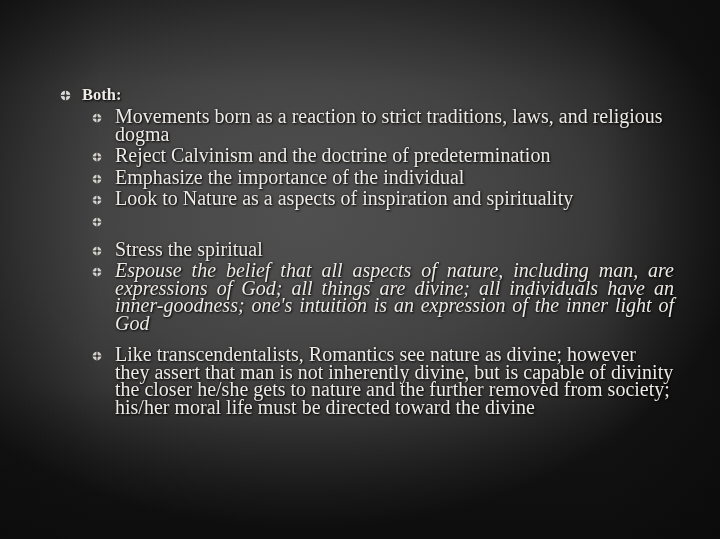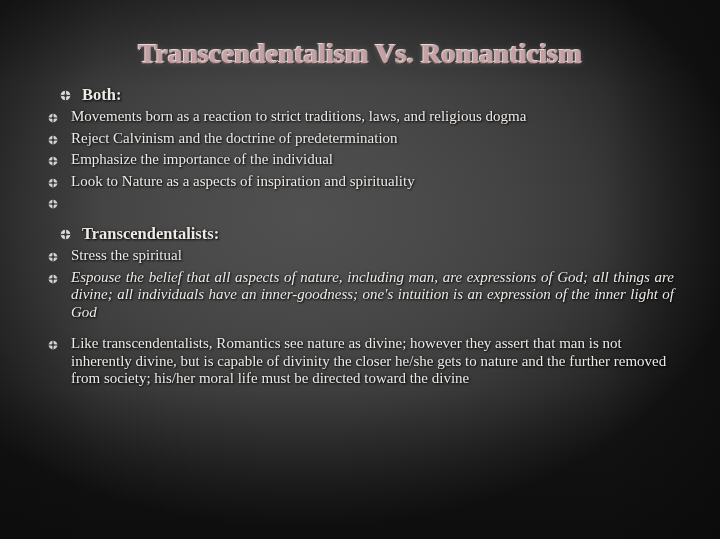--- a/index.html
+++ b/index.html
@@ -101,22 +101,22 @@
     width: 22px;
     flex: 0 0 22px;
     font-size: 11px;
     line-height: 21px;
     color: #d8d4d0;
     text-align: left;
   }
 
   
   .lvl2 {
-    padding-left: 48px;
-    font-size: 15px;
+    padding-left: 92px;
+    font-size: 20px;
     line-height: 17.5px;
     margin-bottom: 4px;
   }
   .lvl2 .bullet {
     width: 23px;
     flex: 0 0 23px;
     font-size: 10px;
     line-height: 18px;
     color: #d4d0cc;
     text-align: left;
@@ -139,21 +139,20 @@
 <body>
 
 <div id="slide">
 
   <div id="bg-base"></div>
   <div id="bg-corner"></div>
   <div id="bg-noise"></div>
 
   <div id="content">
 
-    <div class="title">Transcendentalism Vs. Romanticism</div>
 
     <div class="body">
 
       <div class="group">
         <div class="row lvl1">
           <span class="bullet">
             <svg width="11" height="11" viewBox="0 0 16 16" aria-hidden="true">
               <circle cx="8" cy="8" r="7" fill="#ddd9d5"></circle>
               <circle cx="8" cy="8" r="2.3" fill="#3a3a3a"></circle>
               <rect x="7.1" y="0.5" width="1.8" height="15" fill="#3a3a3a"></rect>
@@ -217,31 +216,20 @@
               <circle cx="8" cy="8" r="7" fill="#d6d2ce"></circle>
               <circle cx="8" cy="8" r="2.3" fill="#3a3a3a"></circle>
               <rect x="7.1" y="0.5" width="1.8" height="15" fill="#3a3a3a"></rect>
               <rect x="0.5" y="7.1" width="15" height="1.8" fill="#3a3a3a"></rect>
             </svg>
           </span>
         </div>
       </div>
 
       <div class="group spaced">
-        <div class="row lvl1">
-          <span class="bullet">
-            <svg width="11" height="11" viewBox="0 0 16 16" aria-hidden="true">
-              <circle cx="8" cy="8" r="7" fill="#ddd9d5"></circle>
-              <circle cx="8" cy="8" r="2.3" fill="#3a3a3a"></circle>
-              <rect x="7.1" y="0.5" width="1.8" height="15" fill="#3a3a3a"></rect>
-              <rect x="0.5" y="7.1" width="15" height="1.8" fill="#3a3a3a"></rect>
-            </svg>
-          </span>
-          <span class="text">Transcendentalists:</span>
-        </div>
 
         <div class="row lvl2">
           <span class="bullet">
             <svg width="10" height="10" viewBox="0 0 16 16" aria-hidden="true">
               <circle cx="8" cy="8" r="7" fill="#d6d2ce"></circle>
               <circle cx="8" cy="8" r="2.3" fill="#3a3a3a"></circle>
               <rect x="7.1" y="0.5" width="1.8" height="15" fill="#3a3a3a"></rect>
               <rect x="0.5" y="7.1" width="15" height="1.8" fill="#3a3a3a"></rect>
             </svg>
           </span>

